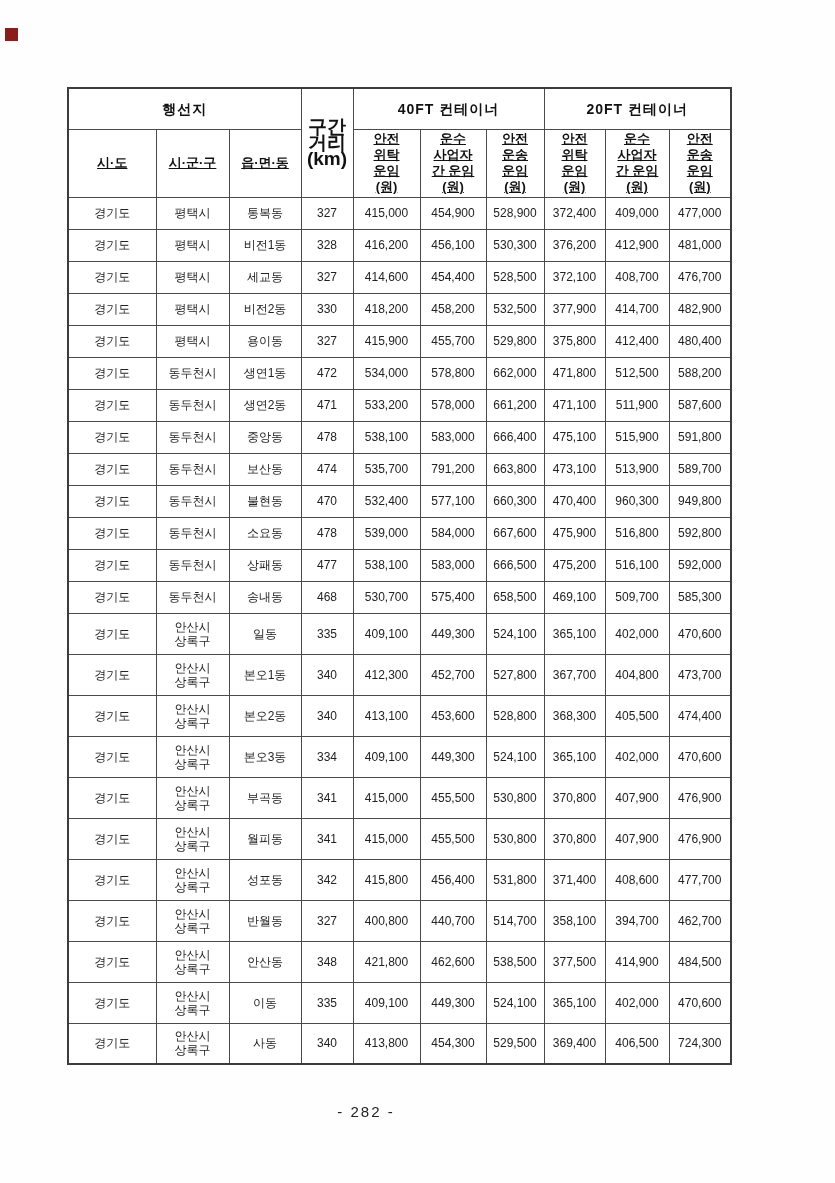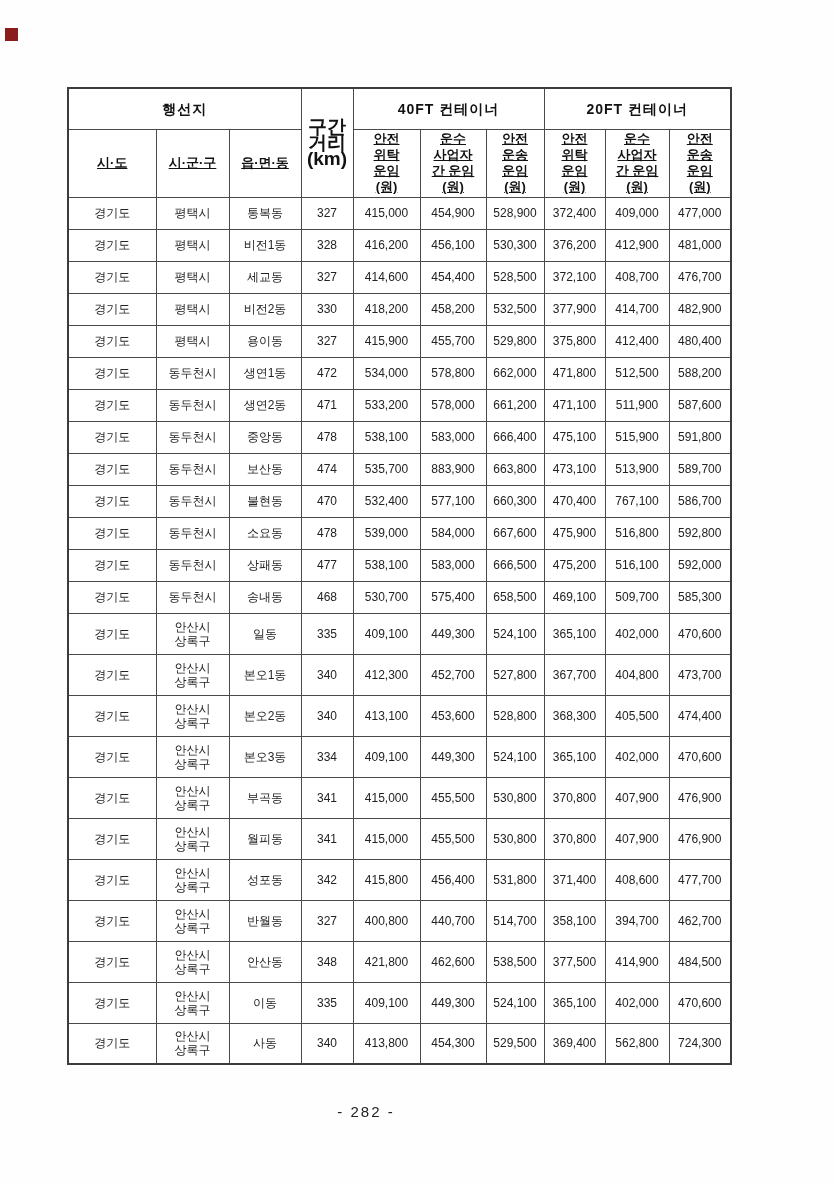--- a/index.html
+++ b/index.html
@@ -211,37 +211,37 @@
           <td>475,100</td>
           <td>515,900</td>
           <td>591,800</td>
         </tr>
         <tr class="row">
           <td>경기도</td>
           <td>동두천시</td>
           <td>보산동</td>
           <td>474</td>
           <td>535,700</td>
-          <td>883,900</td>
+          <td>791,200</td>
           <td>663,800</td>
           <td>473,100</td>
           <td>513,900</td>
           <td>589,700</td>
         </tr>
         <tr class="row">
           <td>경기도</td>
           <td>동두천시</td>
           <td>불현동</td>
           <td>470</td>
           <td>532,400</td>
           <td>577,100</td>
           <td>660,300</td>
           <td>470,400</td>
-          <td>767,100</td>
-          <td>586,700</td>
+          <td>960,300</td>
+          <td>949,800</td>
         </tr>
         <tr class="row">
           <td>경기도</td>
           <td>동두천시</td>
           <td>소요동</td>
           <td>478</td>
           <td>539,000</td>
           <td>584,000</td>
           <td>667,600</td>
           <td>475,900</td>
@@ -405,21 +405,21 @@
         <tr class="row tall">
           <td>경기도</td>
           <td>안산시
 상록구</td>
           <td>사동</td>
           <td>340</td>
           <td>413,800</td>
           <td>454,300</td>
           <td>529,500</td>
           <td>369,400</td>
-          <td>562,800</td>
+          <td>406,500</td>
           <td>724,300</td>
         </tr>
       </tbody>
   </table>
 
   <div class="footer">- 282 -</div>
 
 </div>
 
 </body></html>

